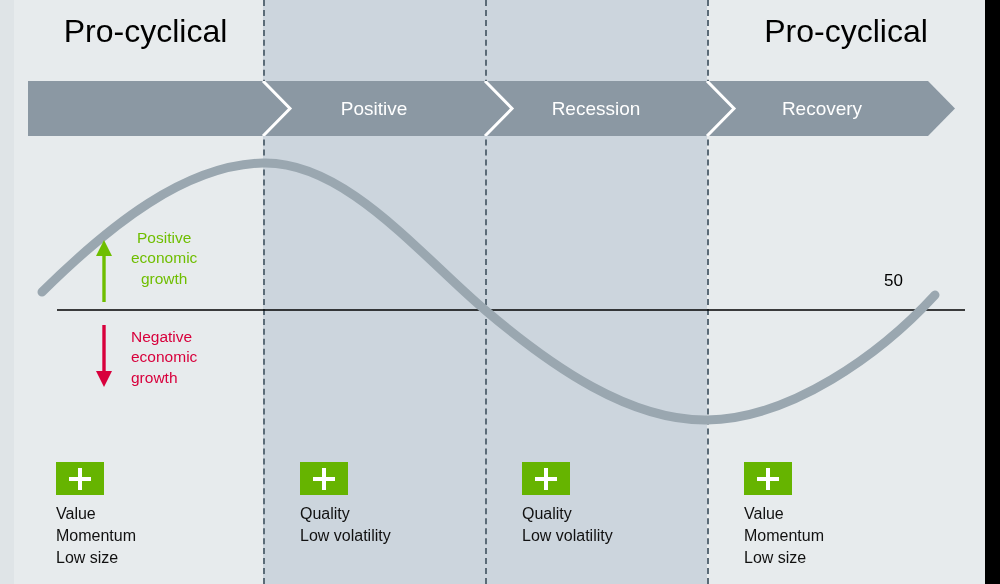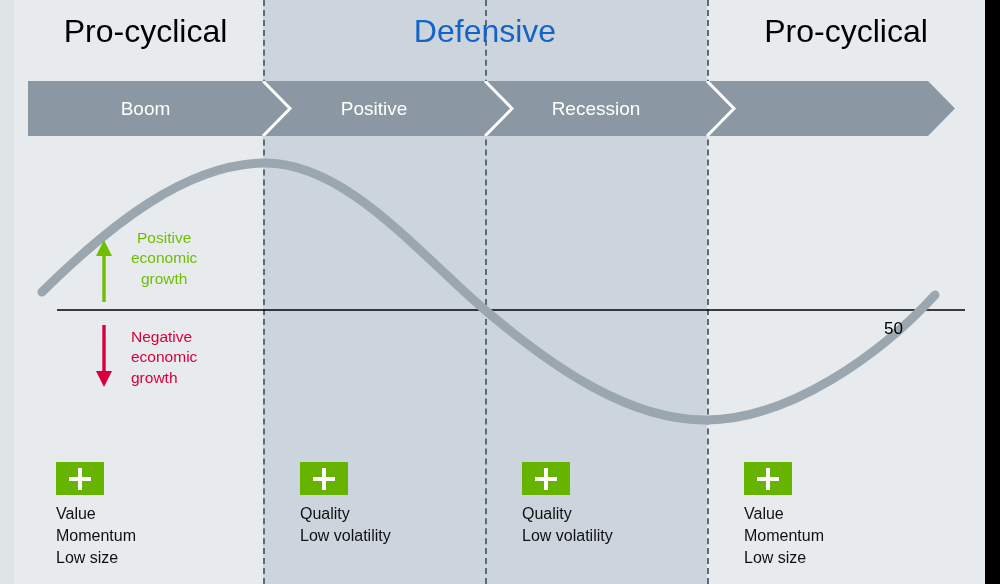--- a/index.html
+++ b/index.html
@@ -101,21 +101,20 @@
     width: 985px;
     height: 584px;
     pointer-events: none;
   }
   .baseline-label {
     position: absolute;
     left: 884px;
     top: 271px;
     font-size: 17px;
     color: #000000;
-    margin-top: 48px;
   }
 
   
   .growth-note {
     position: absolute;
     font-size: 15.5px;
     line-height: 1.32;
     white-space: pre-line;
   }
   .growth-note.pos { left: 131px; top: 228px; color: #6fbe00; text-align: center; }
@@ -170,34 +169,33 @@
 
   <div class="canvas"></div>
   <div class="band-edge-left"></div>
   <div class="band-defensive"></div>
 
   <div class="divider d1"></div>
   <div class="divider d2"></div>
   <div class="divider d3"></div>
 
   <div class="phase-head h1">Pro-cyclical</div>
-  <div class="phase-head h2">Defensive</div>
   <div class="phase-head h3">Pro-cyclical</div>
 
   <div class="arrowbar">
     <svg width="927" height="55" viewBox="0 0 927 55" xmlns="http://www.w3.org/2000/svg">
       <path d="M0 0 H900 L927 27.5 L900 55 H0 Z" fill="#8b98a3"></path>
       <path d="M235 0 L262 27.5 L235 55" fill="none" stroke="#ffffff" stroke-width="3"></path>
       <path d="M457 0 L484 27.5 L457 55" fill="none" stroke="#ffffff" stroke-width="3"></path>
       <path d="M679 0 L706 27.5 L679 55" fill="none" stroke="#ffffff" stroke-width="3"></path>
     </svg>
   </div>
-  <div class="seg-label s1">Boom</div>
   <div class="seg-label s2">Positive</div>
   <div class="seg-label s3">Recession</div>
+  <div class="seg-label s4">Recovery</div>
 
   <svg class="plot" viewBox="0 0 985 584" xmlns="http://www.w3.org/2000/svg">
     <line x1="57" y1="310" x2="965" y2="310" stroke="#000000" stroke-width="1.6"></line>
     <path d="M42 292 C 110 225, 185 165, 263 163
              C 345 161, 420 255, 485 310
              C 552 367, 630 421, 707 420
              C 790 419, 880 355, 935 295" fill="none" stroke="#9aa7b0" stroke-width="9" stroke-linecap="round" stroke-linejoin="round"></path>
   </svg>
 
   <div class="baseline-label">50</div>

